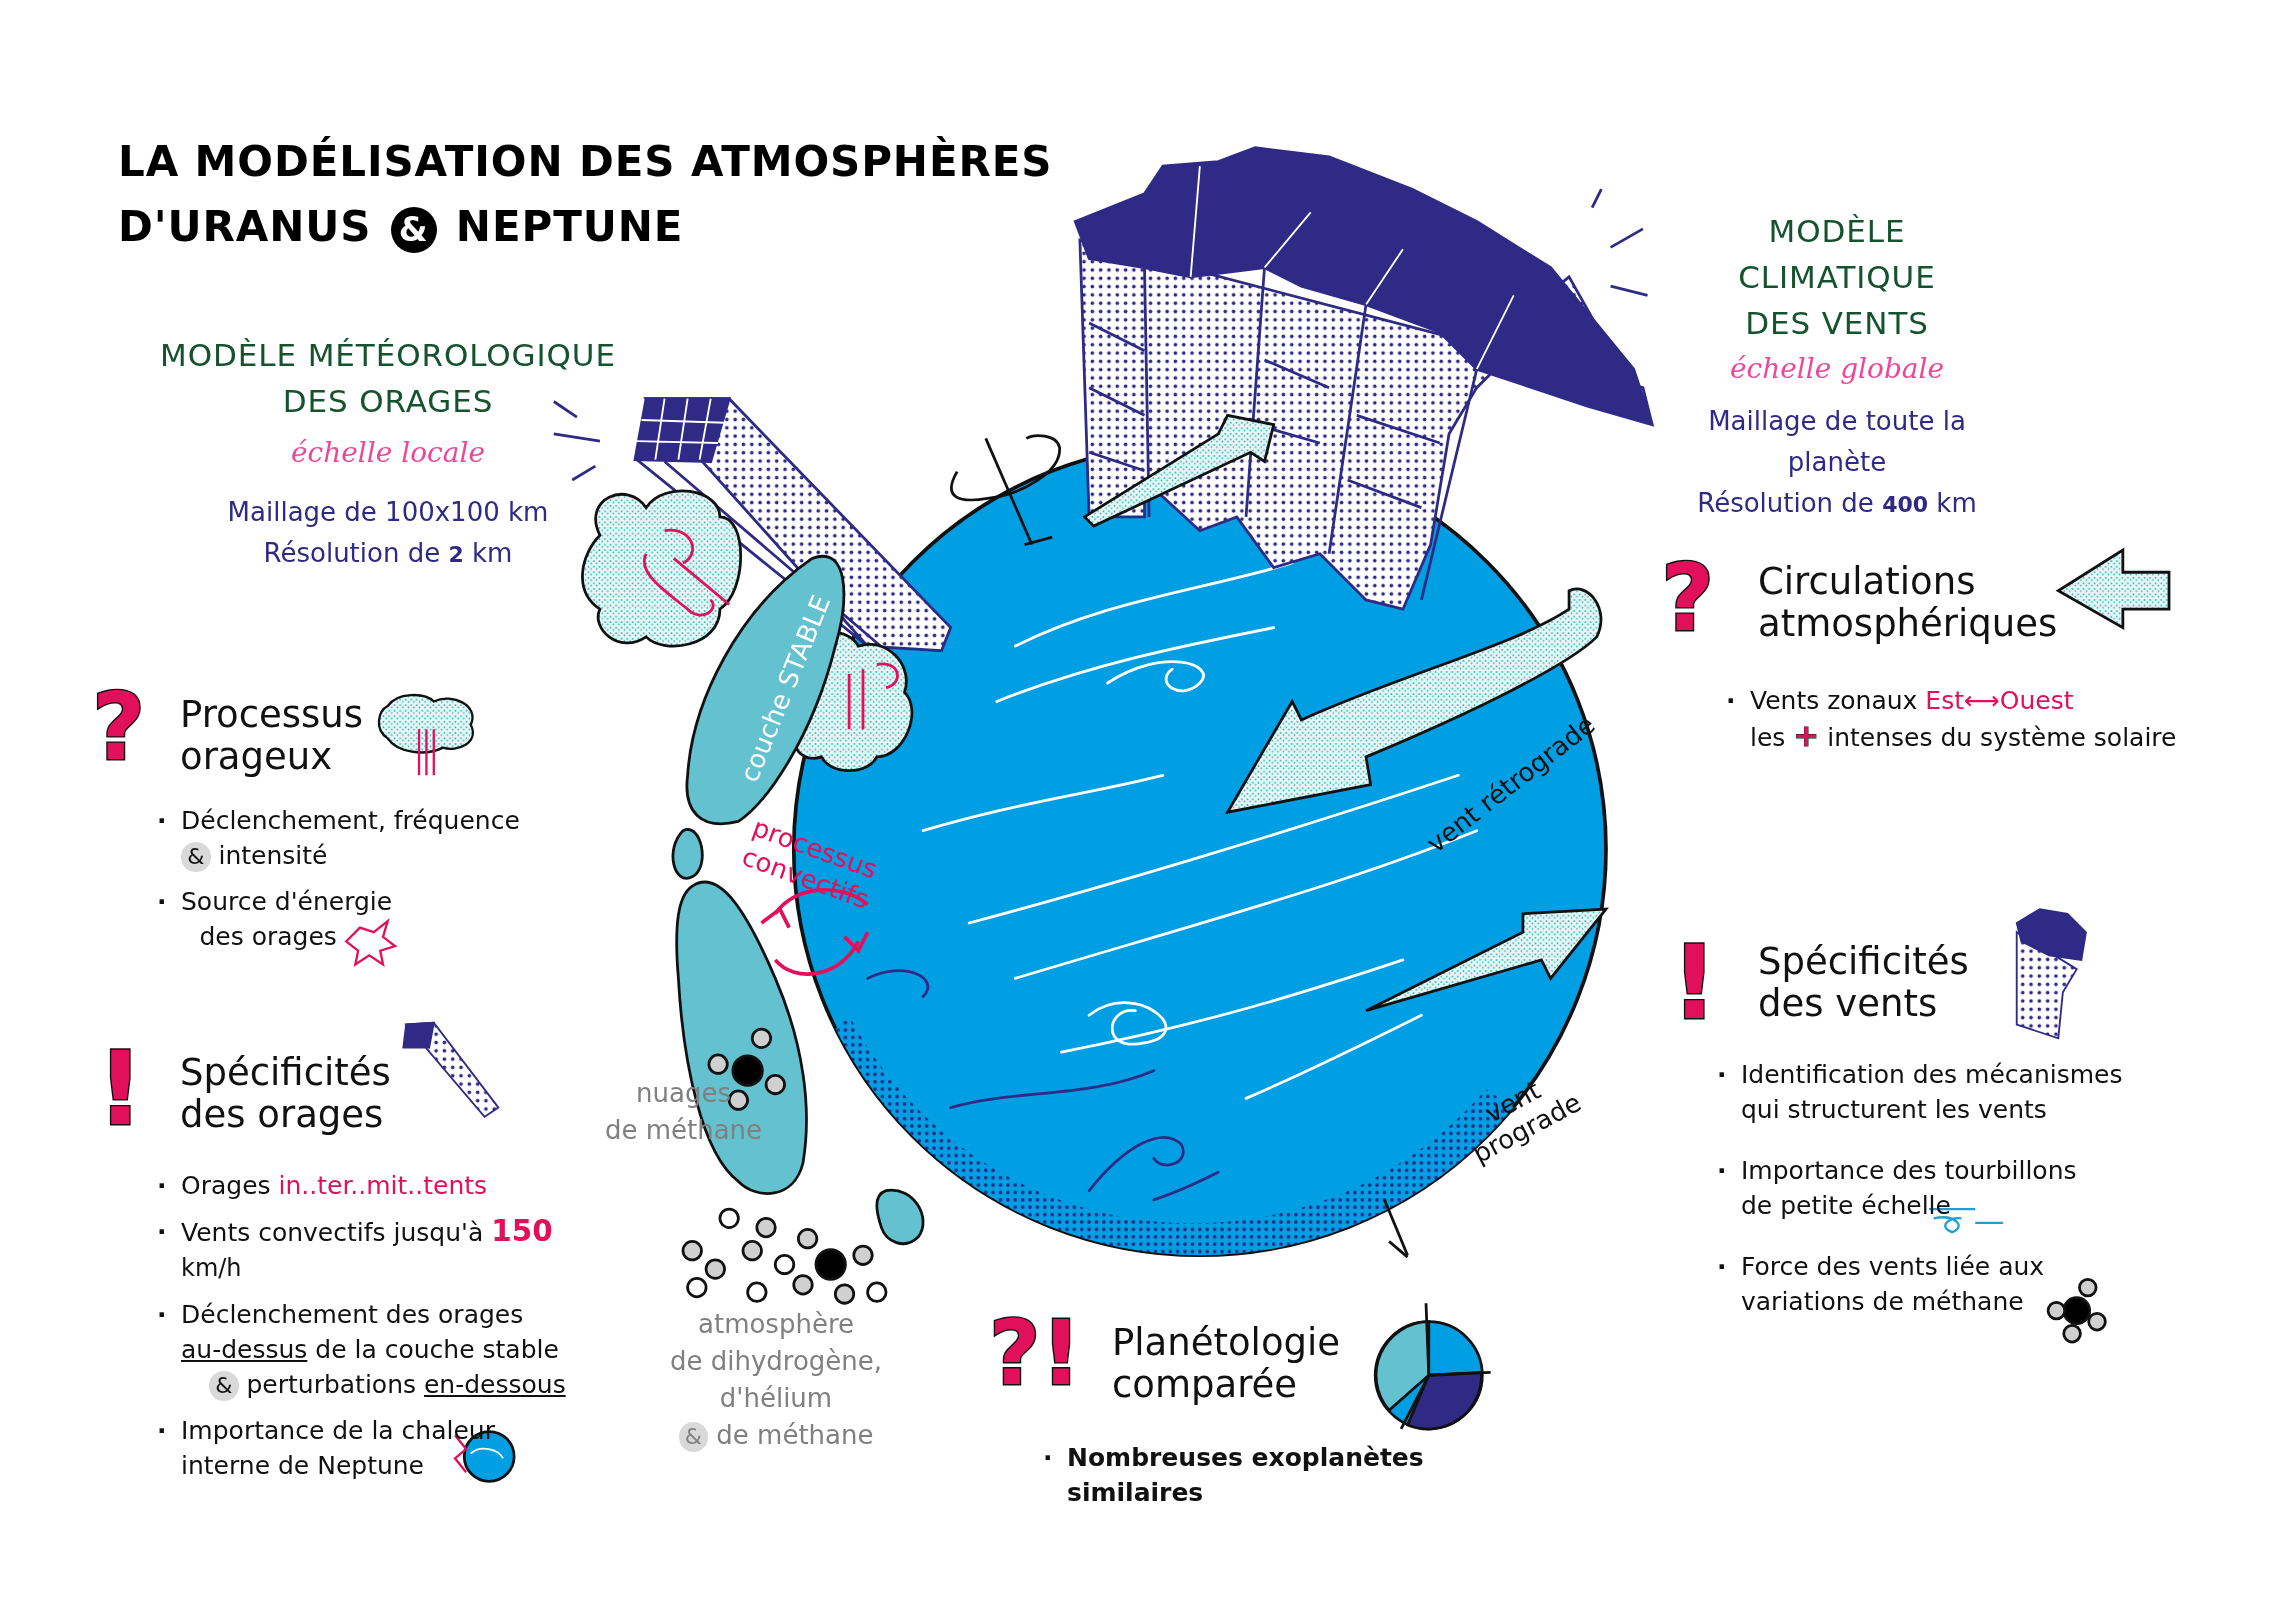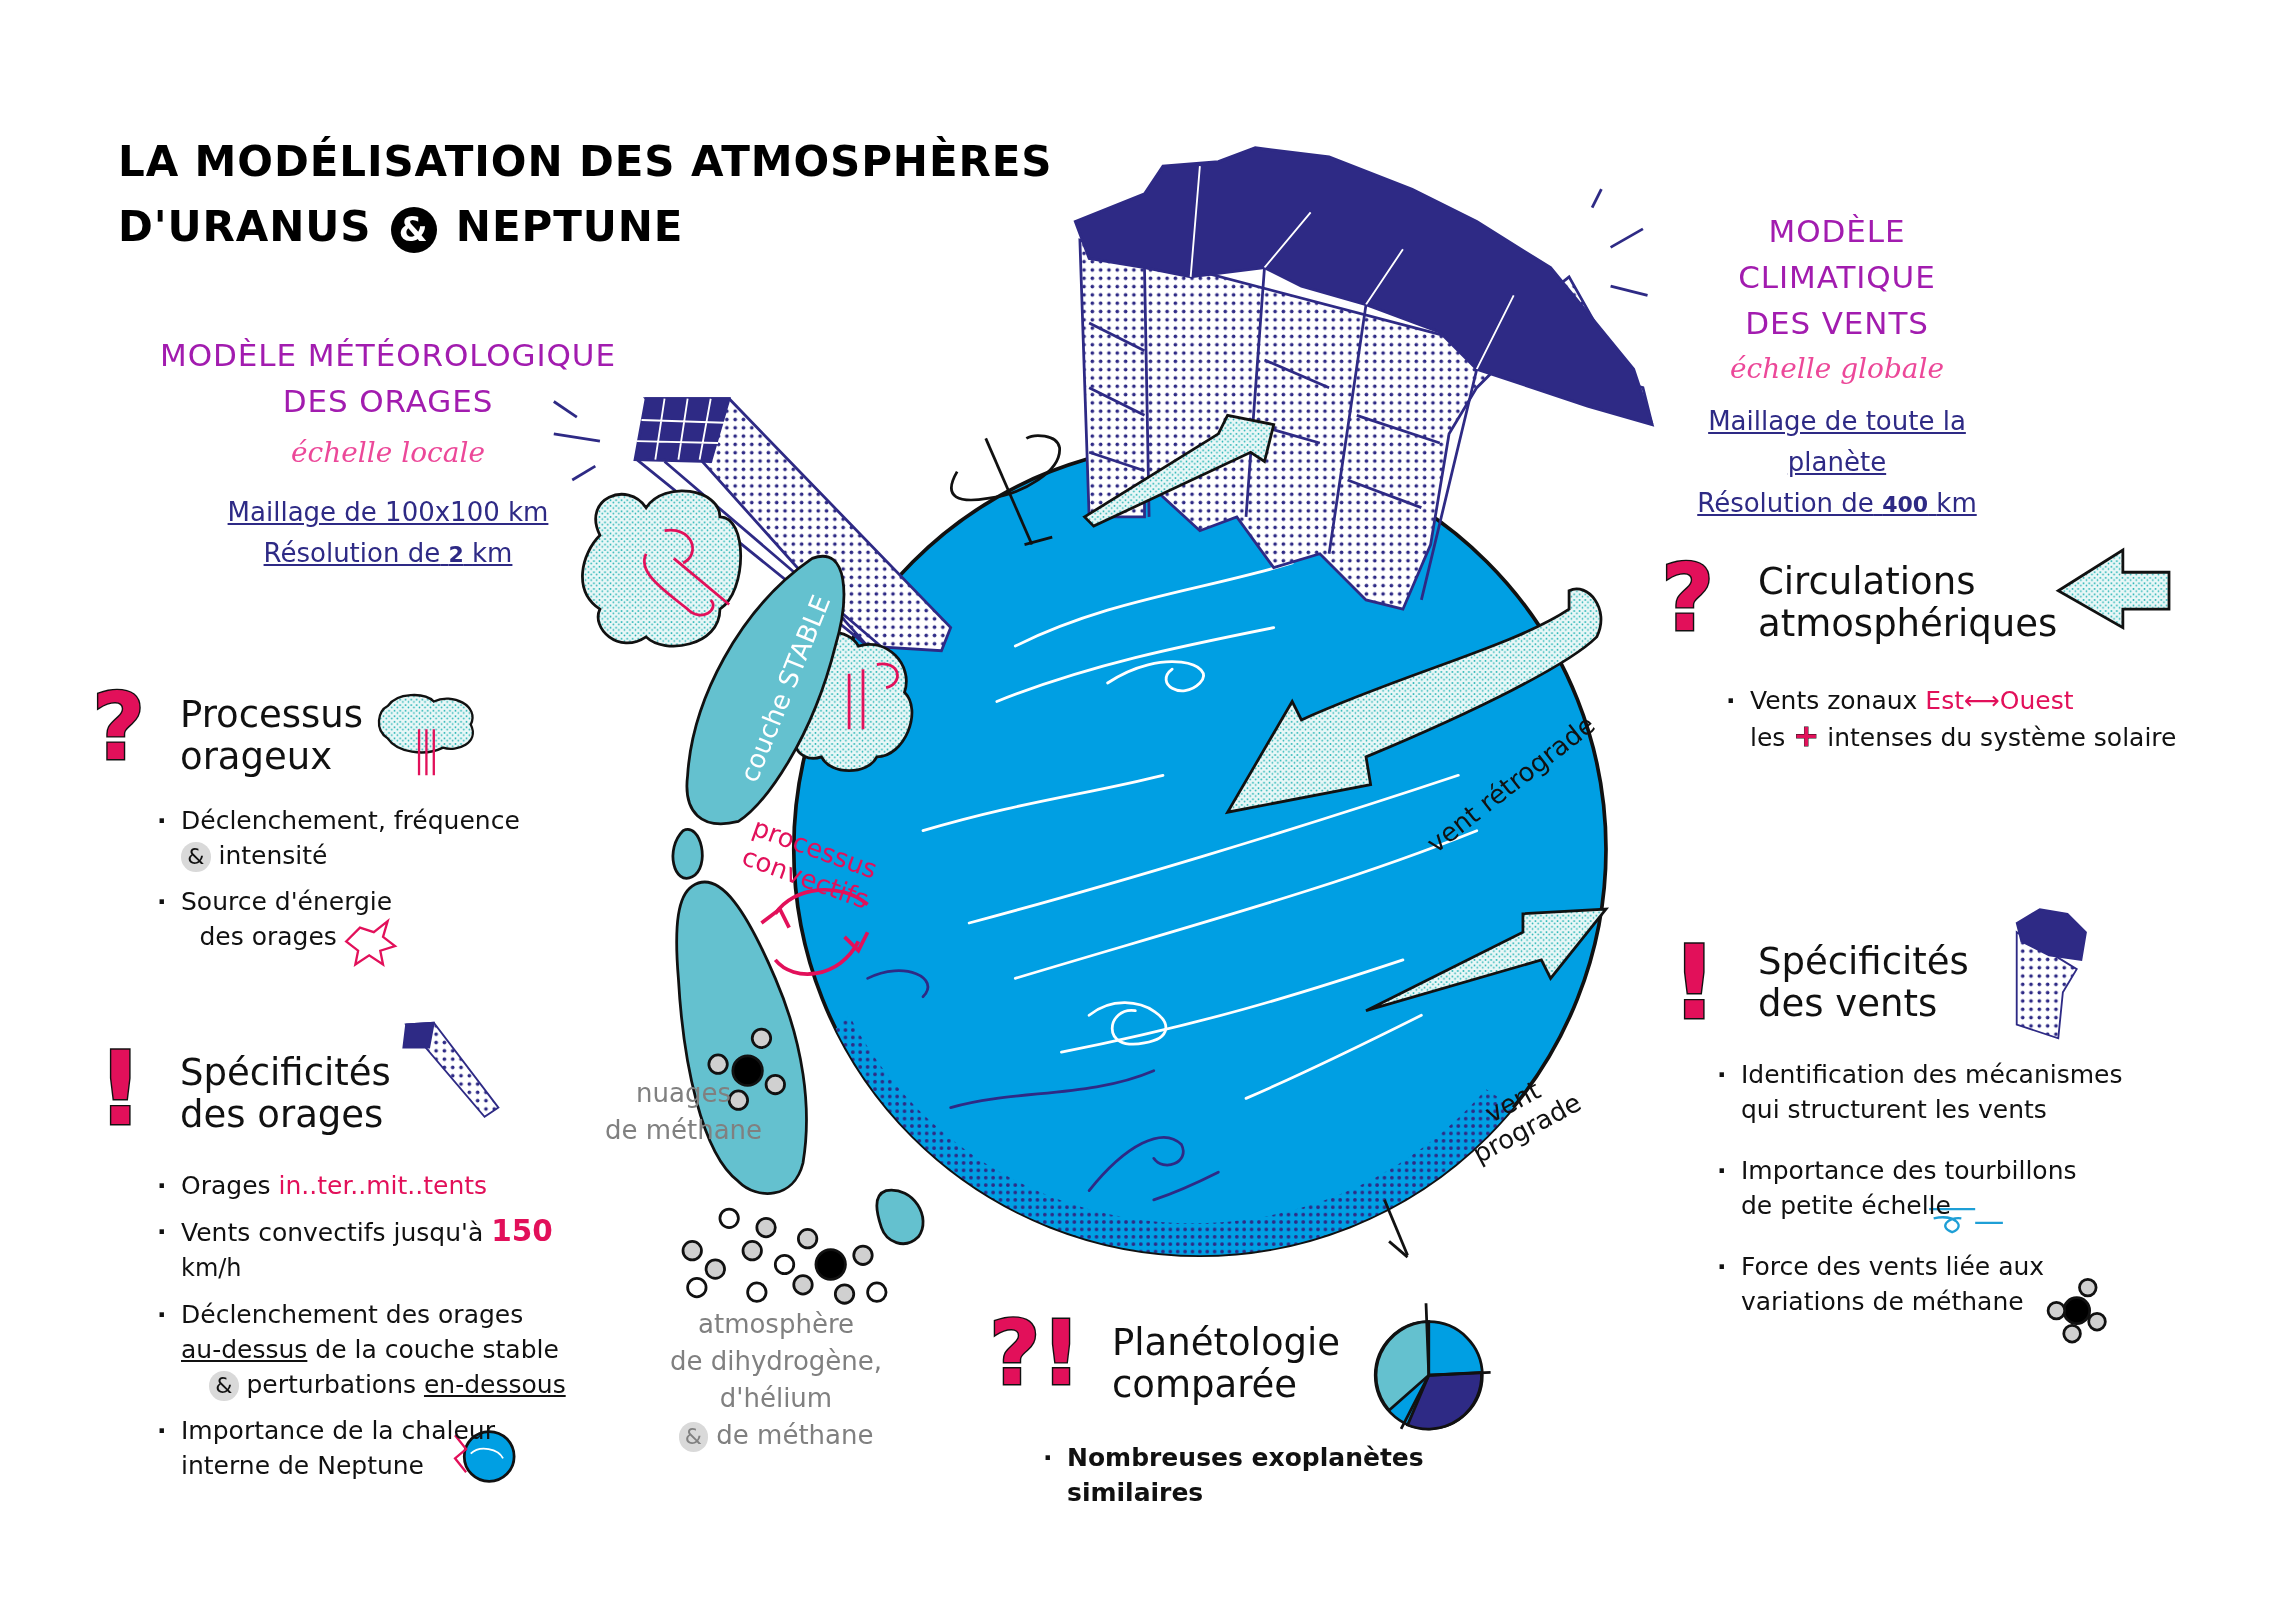--- a/index.html
+++ b/index.html
@@ -1,22 +1,22 @@
 <!DOCTYPE html>
 <html style="font-size:14.8px"><head>
 <meta charset="utf-8">
 <style>
   html,body{margin:0;padding:0;background:#fff;}
   body{width:2289px;height:1618px;position:relative;overflow:hidden;font-family:"DejaVu Sans",sans-serif;color:#111;}
   .abs{position:absolute;}
   .title{left:118px;top:129px;font-family:"DejaVu Sans",sans-serif;font-weight:bold;font-size:42px;line-height:65px;letter-spacing:0.9px;color:#000;text-transform:uppercase;}
   .title .amp{display:inline-block;width:46px;height:46px;border-radius:50%;background:#000;color:#fff;text-align:center;line-height:46px;font-size:33px;vertical-align:middle;margin:0 3.7px;}
-  .model-title{font-family:"DejaVu Sans",sans-serif;color:#a21caf;font-size:31px;line-height:46px;text-align:center;letter-spacing:0.9px;text-transform:uppercase;}
+  .model-title{font-family:"DejaVu Sans",sans-serif;color:#14532d;font-size:31px;line-height:46px;text-align:center;letter-spacing:0.9px;text-transform:uppercase;}
   .scale{font-family:"DejaVu Serif",serif;font-style:italic;color:#ec4899;font-size:28px;text-align:center;line-height:46px;}
-  .model-desc{font-family:"DejaVu Sans",sans-serif;color:#2e2a85;font-size:26px;line-height:41px;text-align:center;text-decoration:underline;}
+  .model-desc{font-family:"DejaVu Sans",sans-serif;color:#2e2a85;font-size:26px;line-height:41px;text-align:center;}
   .big{font-weight:bold;font-size:22px;}
   .mark{font-family:"DejaVu Sans",sans-serif;font-weight:bold;color:#e2105a;-webkit-text-stroke:2.8px #111;paint-order:stroke fill;}
   .sec-title{font-family:"DejaVu Sans",sans-serif;font-size:37px;line-height:42px;color:#111;}
   ul.bul{list-style:none;margin:0;padding:0;}
   ul.bul li{font-family:"DejaVu Sans",sans-serif;font-size:25px;line-height:35px;color:#111;position:relative;padding-left:24px;margin-bottom:11px;}
   ul.bul li:before{content:"·";position:absolute;left:0;top:0;font-weight:bold;}
   .pink{color:#e2105a;}
   .amp-chip{display:inline-block;background:#d9d9d9;border-radius:50%;width:29.5px;height:29.5px;text-align:center;line-height:29.5px;font-size:22px;}
   .u{text-decoration:underline;}
   .grey-label{font-family:"DejaVu Sans",sans-serif;color:#808080;font-size:26px;line-height:37px;text-align:center;}

